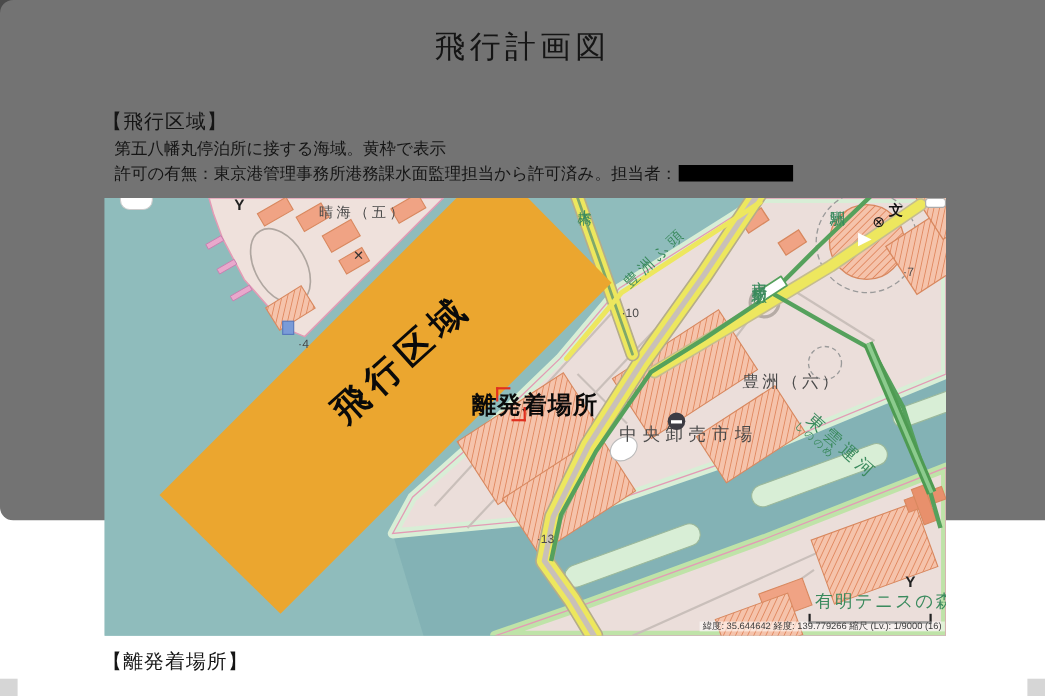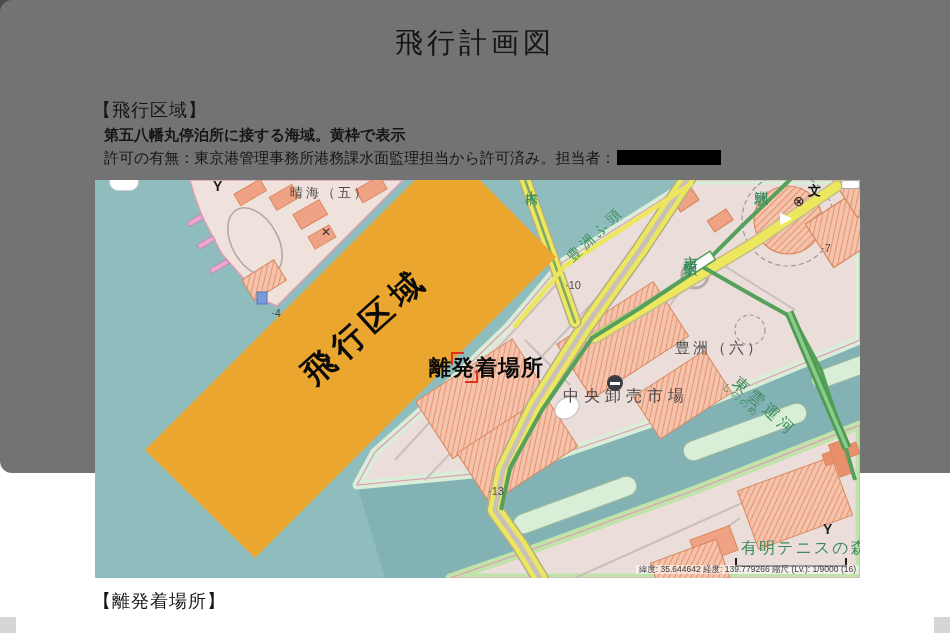--- a/index.html
+++ b/index.html
@@ -9,21 +9,21 @@
   #wc-bl{left:0;top:617px;}
   #wc-br{left:934px;top:617px;}
   .page{position:absolute;left:0;top:0;width:950px;height:473px;background:#737373;z-index:1;
         border-radius:12px 0 0 12px;font-family:"Liberation Serif","DejaVu Serif",serif;color:#111;}
   .doc-title{position:absolute;left:0;top:24px;width:950px;text-align:center;font-size:28px;
              letter-spacing:4px;color:#151515;}
   .sec-heading{position:absolute;left:93px;font-size:18px;color:#151515;letter-spacing:1px;}
   #sec1{top:86px;margin-top:12px;}
   #sec2{top:589px;}
   .body-line{position:absolute;left:104px;font-size:15px;color:#151515;}
-  #line1{top:126px;font-weight:bold;}
+  #line1{top:126px;}
   #line2{top:149px;}
   .redacted{display:inline-block;width:104px;height:15px;background:#000;vertical-align:-2px;margin-left:2px;}
 
   
   .map{position:absolute;left:95px;top:180px;width:765px;height:398px;overflow:hidden;
        background:#8FBCBC;font-family:"Liberation Sans","DejaVu Sans",sans-serif;}
   .map svg{position:absolute;left:0;top:0;}
   .map-label{position:absolute;white-space:nowrap;line-height:1;z-index:5;}
   .green{color:#3A8A5D;}
   .gray{color:#4a4a4a;}

